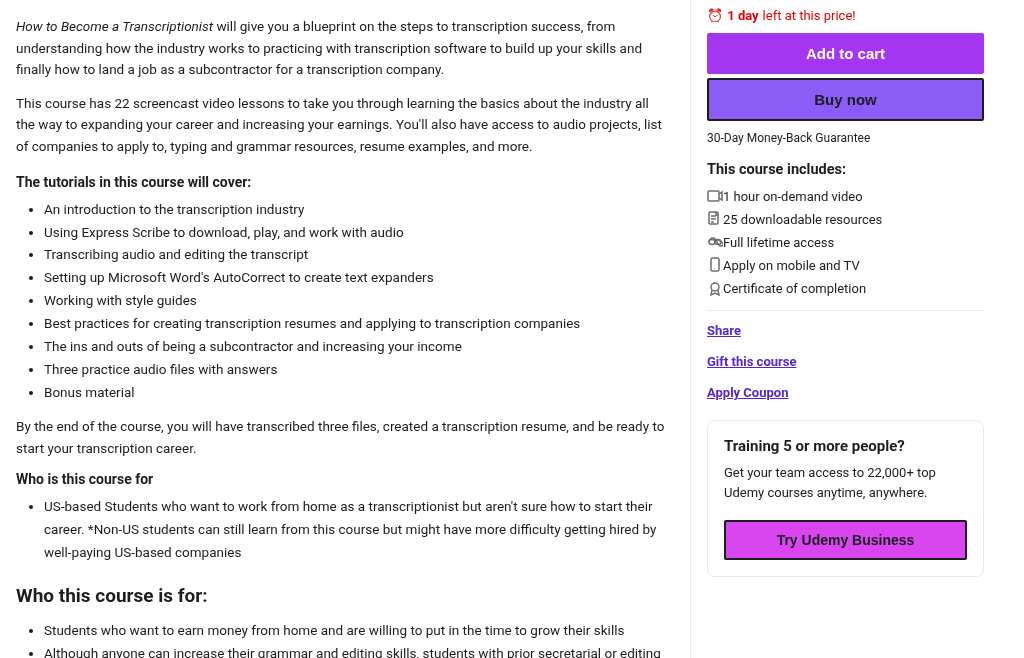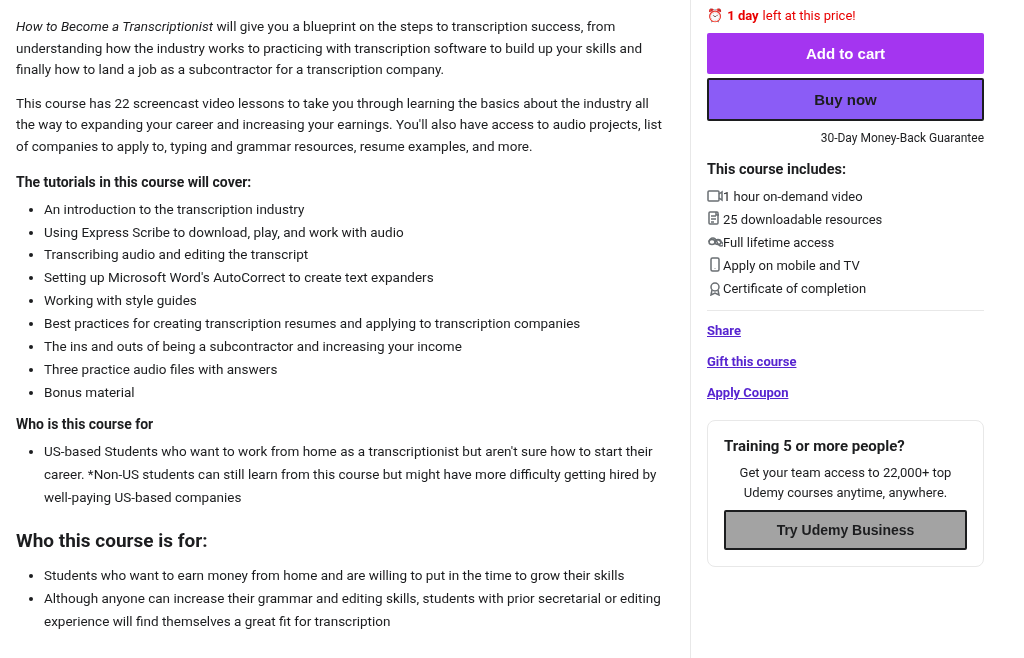--- a/index.html
+++ b/index.html
@@ -97,21 +97,21 @@
       color: #1c1d1f;
       border: 2px solid #1c1d1f;
       padding: 11px;
       font-size: 15px;
       font-weight: 700;
       cursor: pointer;
       border-radius: 2px;
       margin-bottom: 10px;
     }
     .guarantee-text {
-      text-align: right;
+      text-align: left;
       font-size: 12px;
       color: #1c1d1f;
       margin-bottom: 16px;
     }
     .includes-heading {
       font-weight: 700;
       font-size: 14.5px;
       margin-bottom: 10px;
     }
     .includes-list {
@@ -156,27 +156,26 @@
       padding: 16px;
     }
     .team-heading {
       font-weight: 700;
       font-size: 15px;
       margin-bottom: 8px;
     }
     .team-text {
       font-size: 13px;
       color: #1c1d1f;
-      margin-bottom: 8px;
+      margin-bottom: 18px;
       line-height: 1.5;
-      text-align: center;
     }
     .btn-try-business {
       width: 100%;
-      background: #a3a3a3;
+      background: #d946ef;
       color: #1c1d1f;
       border: 2px solid #1c1d1f;
       padding: 10px;
       font-size: 14px;
       font-weight: 700;
       cursor: pointer;
       border-radius: 2px;
     }
 
     
@@ -209,20 +208,21 @@
       <li>Using Express Scribe to download, play, and work with audio</li>
       <li>Transcribing audio and editing the transcript</li>
       <li>Setting up Microsoft Word's AutoCorrect to create text expanders</li>
       <li>Working with style guides</li>
       <li>Best practices for creating transcription resumes and applying to transcription companies</li>
       <li>The ins and outs of being a subcontractor and increasing your income</li>
       <li>Three practice audio files with answers</li>
       <li>Bonus material</li>
     </ul>
 
+    <p class="intro-text">By the end of the course, you will have transcribed three files, created a transcription resume, and be ready to start your transcription career.</p>
 
     <p class="who-heading">Who is this course for</p>
     <ul class="bullet-list">
       <li>US-based Students who want to work from home as a transcriptionist but aren't sure how to start their career. *Non-US students can still learn from this course but might have more difficulty getting hired by well-paying US-based companies</li>
     </ul>
 
     <h2 class="section-title-large">Who this course is for:</h2>
     <ul class="bullet-list">
       <li>Students who want to earn money from home and are willing to put in the time to grow their skills</li>
       <li>Although anyone can increase their grammar and editing skills, students with prior secretarial or editing experience will find themselves a great fit for transcription</li>

